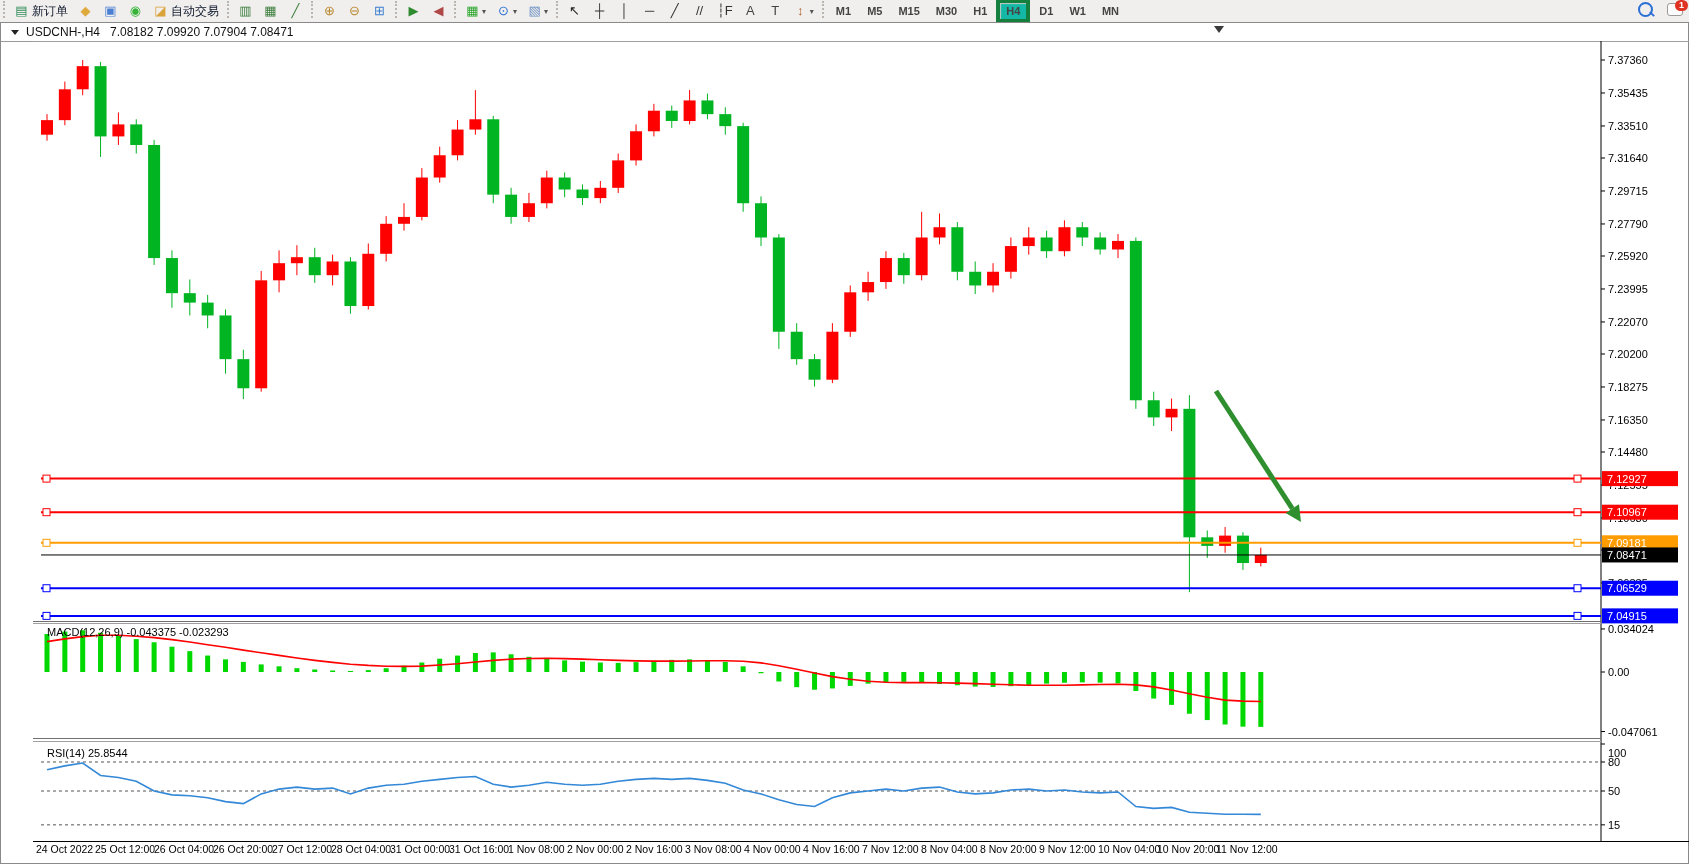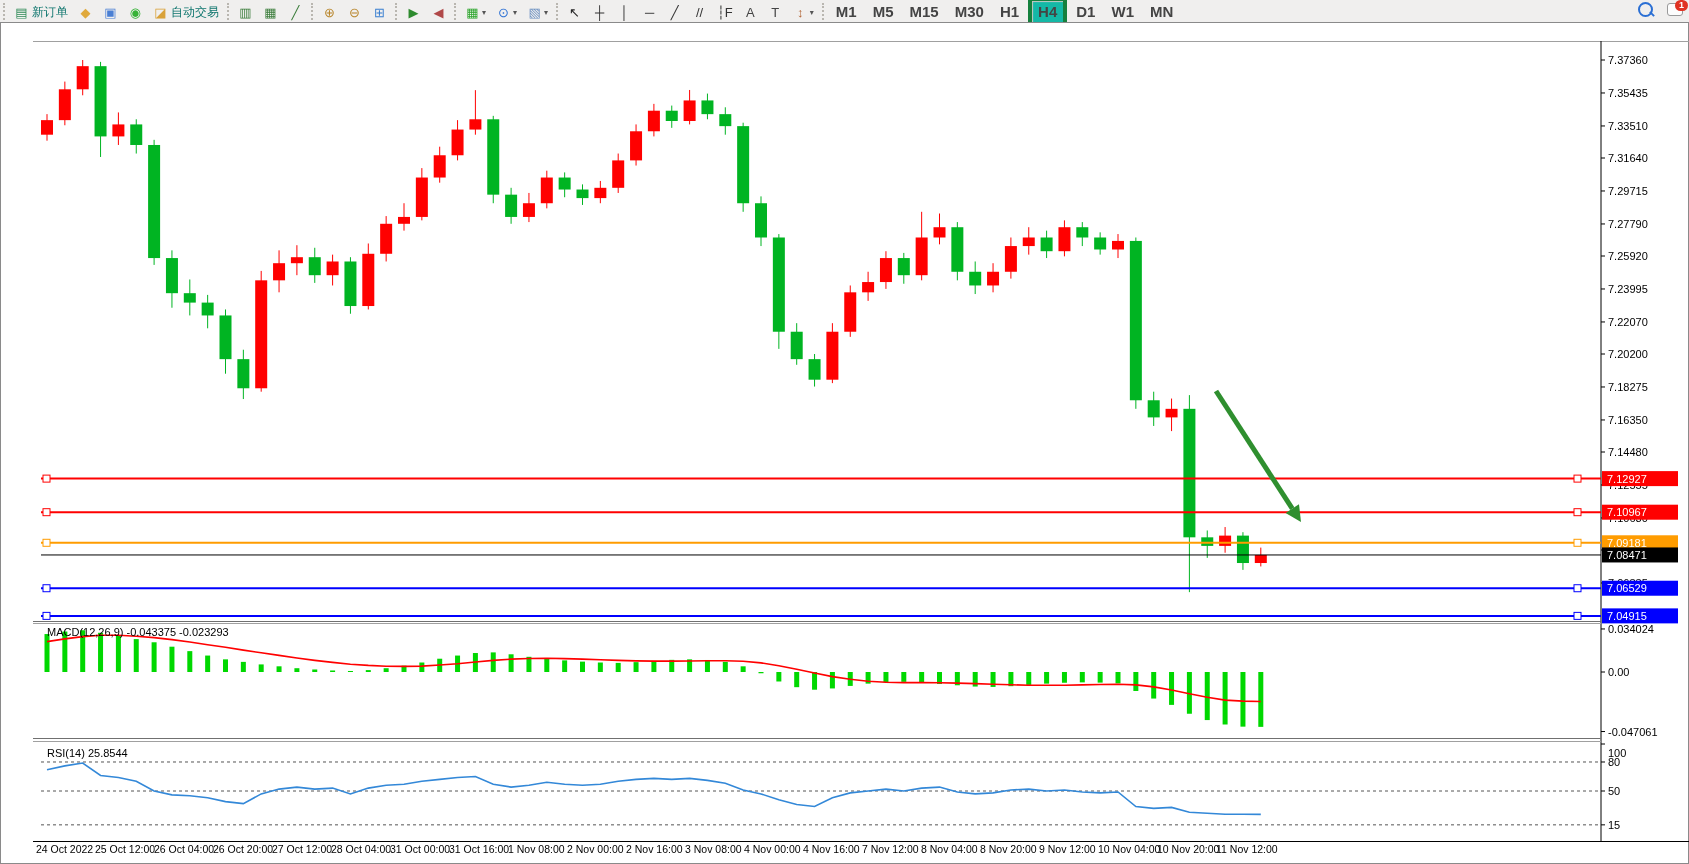--- a/index.html
+++ b/index.html
@@ -4,23 +4,23 @@
 <style>
   html,body{margin:0;padding:0;background:#ffffff;}
   #app{position:relative;width:1689px;height:864px;background:#fff;overflow:hidden;
        font-family:"Liberation Sans",sans-serif;-webkit-font-smoothing:antialiased;}
   
   #toolbar{position:absolute;left:0;top:0;width:1689px;height:22px;background:#f0efee;
            border-bottom:1px solid #d8d6d2;display:flex;align-items:center;white-space:nowrap;}
   .grip{width:3px;height:16px;border-left:2px dotted #b9b6b0;margin:0 4px 0 3px;}
   .tbtn{display:inline-flex;align-items:center;height:20px;padding:0 3px;margin:0 1px;border:1px solid transparent;cursor:default;}
   .tbtn .glyph{font-size:13px;line-height:20px;min-width:15px;text-align:center;}
-  .tbtn .tlabel{font-size:12px;color:#0f766e;margin-left:3px;}
+  .tbtn .tlabel{font-size:12px;color:#0f172a;margin-left:3px;}
   .tbtn .caret{font-size:8px;color:#555;margin-left:2px;}
-  .tfbtn{display:inline-block;font-size:15px;font-weight:bold;color:#444;padding:2px 6px;margin:0 1px;border:1px solid transparent;}
+  .tfbtn{display:inline-block;font-size:11px;font-weight:bold;color:#444;padding:2px 6px;margin:0 1px;border:1px solid transparent;}
   .tfbtn.active{background:#14b8a6;border:4px solid #15803d;box-shadow:inset 1px 1px 1px #c9c7c2;}
   #tb-right{position:absolute;right:6px;top:2px;display:flex;align-items:center;}
   .search-glass{position:relative;width:11px;height:11px;border:2px solid #2a6fd4;border-radius:50%;margin-right:14px;}
   .search-glass:after{content:"";position:absolute;left:9px;top:9px;width:6px;height:2px;background:#2a6fd4;transform:rotate(45deg);}
   .chat{position:relative;width:14px;height:11px;border:1px solid #9a9a9a;border-radius:3px;background:#fdfdfd;}
   .chat .badge{position:absolute;right:-6px;top:-4px;min-width:11px;height:11px;border-radius:6px;background:#e03222;
                color:#fff;font-size:9px;font-weight:bold;text-align:center;line-height:11px;padding:0 1px;}
   
   #chart-window{position:absolute;left:0;top:22px;width:1687px;height:840px;border:1px solid #8a8a8a;background:#fff;}
   #title-bar{position:absolute;left:0;top:0;width:100%;height:18px;background:#fff;border-bottom:1px solid #9a9a9a;
@@ -100,20 +100,26 @@
         </span><span class="grip"></span><span class="tfbtn">M1</span><span class="tfbtn">M5</span><span class="tfbtn">M15</span><span class="tfbtn">M30</span><span class="tfbtn">H1</span><span class="tfbtn active">H4</span><span class="tfbtn">D1</span><span class="tfbtn">W1</span><span class="tfbtn">MN</span></span>
     <div id="tb-right">
       <div class="search-glass"></div>
       <div class="chat">
         <span class="badge">1</span>
       </div>
     </div>
   </div>
 
   <div id="chart-window">
+    <div id="title-bar">
+      <span id="title-caret"></span>
+      <span id="title-symbol">USDCNH-,H4</span>
+      <span id="title-ohlc">7.08182 7.09920 7.07904 7.08471</span>
+      <span id="shift-marker"></span>
+    </div>
     <div id="chart-area"><svg width="1687" height="822">
           <line x1="0" y1="0.5" x2="1687" y2="0.5" stroke="#a0a0a0"></line>
           <line x1="1568" y1="0" x2="1568" y2="800" stroke="#000" stroke-width="1"></line>
           <line x1="0" y1="580.5" x2="1568" y2="580.5" stroke="#707070"></line>
           <line x1="0" y1="582.5" x2="1568" y2="582.5" stroke="#a0a0a0"></line>
           <line x1="0" y1="697.5" x2="1568" y2="697.5" stroke="#707070"></line>
           <line x1="0" y1="700.5" x2="1568" y2="700.5" stroke="#a0a0a0"></line>
           <line x1="0" y1="800.5" x2="1687" y2="800.5" stroke="#000"></line>
           <line x1="1568" y1="19" x2="1572" y2="19" stroke="#000"></line>
           <text x="1575" y="23" font-size="11" fill="#000">7.37360</text>

